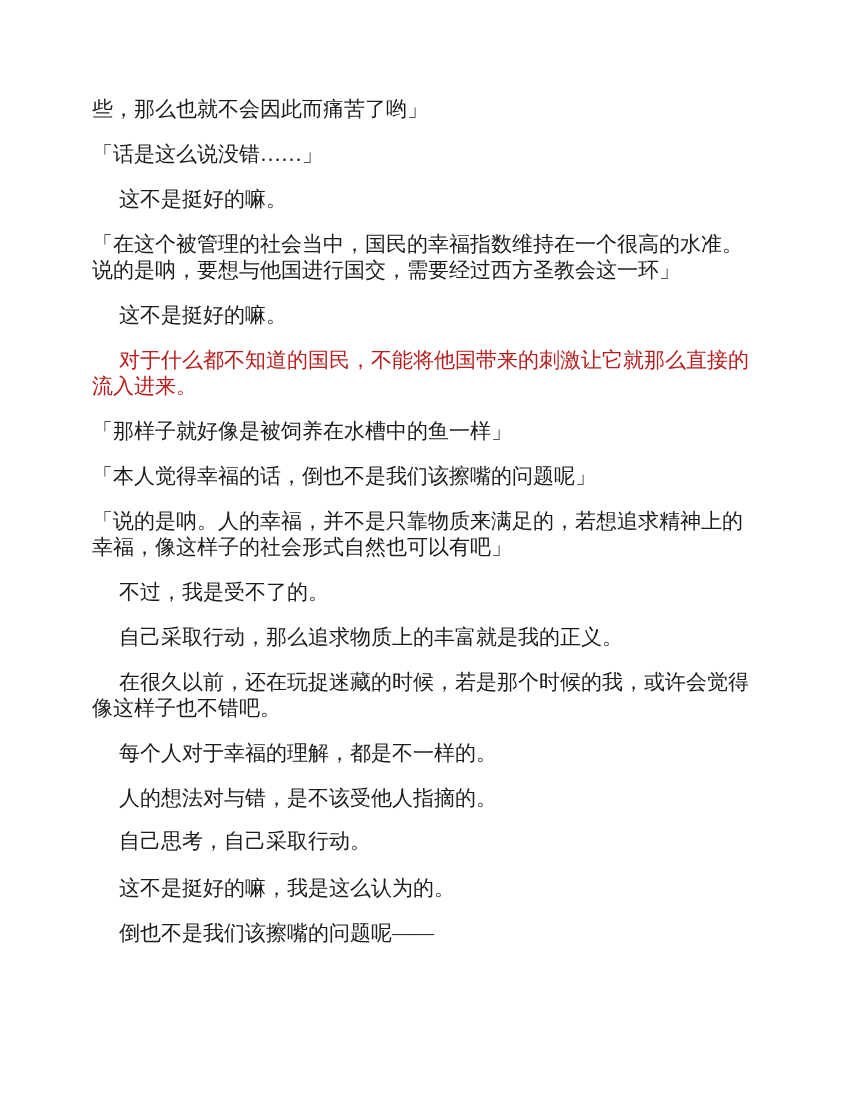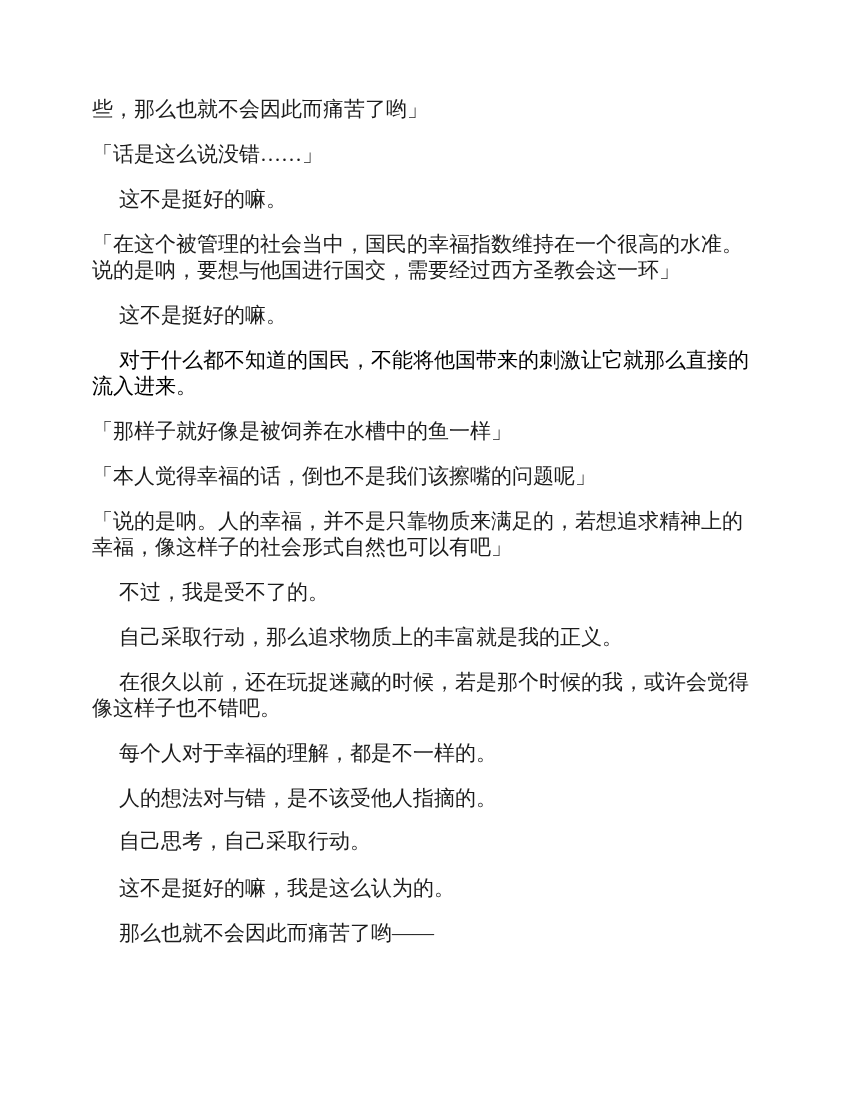--- a/index.html
+++ b/index.html
@@ -36,26 +36,26 @@
 </head>
 <body style="background: rgb(255, 255, 255);">
 
 <div class="book-page">
   <div id="text-container">
       <p style="color: rgb(28, 28, 28);">些，那么也就不会因此而痛苦了哟」</p>
       <p style="color: rgb(28, 28, 28);">「话是这么说没错……」</p>
       <p class="indent" style="color: rgb(28, 28, 28);">这不是挺好的嘛。</p>
       <p style="color: rgb(28, 28, 28);">「在这个被管理的社会当中，国民的幸福指数维持在一个很高的水准。说的是呐，要想与他国进行国交，需要经过西方圣教会这一环」</p>
       <p class="indent" style="color: rgb(28, 28, 28);">这不是挺好的嘛。</p>
-      <p class="indent" style="color: #000000;">对于什么都不知道的国民，不能将他国带来的刺激让它就那么直接的流入进来。</p>
+      <p class="indent" style="color: #b91c1c;">对于什么都不知道的国民，不能将他国带来的刺激让它就那么直接的流入进来。</p>
       <p style="color: rgb(28, 28, 28);">「那样子就好像是被饲养在水槽中的鱼一样」</p>
       <p style="color: rgb(28, 28, 28);">「本人觉得幸福的话，倒也不是我们该擦嘴的问题呢」</p>
       <p style="color: rgb(28, 28, 28);">「说的是呐。人的幸福，并不是只靠物质来满足的，若想追求精神上的幸福，像这样子的社会形式自然也可以有吧」</p>
       <p class="indent" style="color: rgb(28, 28, 28);">不过，我是受不了的。</p>
       <p class="indent" style="color: rgb(28, 28, 28);">自己采取行动，那么追求物质上的丰富就是我的正义。</p>
       <p class="indent" style="color: rgb(28, 28, 28);">在很久以前，还在玩捉迷藏的时候，若是那个时候的我，或许会觉得像这样子也不错吧。</p>
       <p class="indent" style="color: rgb(28, 28, 28);">每个人对于幸福的理解，都是不一样的。</p>
       <p class="indent" style="color: rgb(28, 28, 28);">人的想法对与错，是不该受他人指摘的。</p>
       <p class="indent" style="color: rgb(28, 28, 28); font-family: Liberation Mono, monospace;">自己思考，自己采取行动。</p>
       <p class="indent" style="color: rgb(28, 28, 28);">这不是挺好的嘛，我是这么认为的。</p>
-      <p class="indent" style="color: rgb(28, 28, 28);">那么也就不会因此而痛苦了哟——</p>
+      <p class="indent" style="color: rgb(28, 28, 28);">倒也不是我们该擦嘴的问题呢——</p>
     </div>
 </div>
 
 </body></html>

